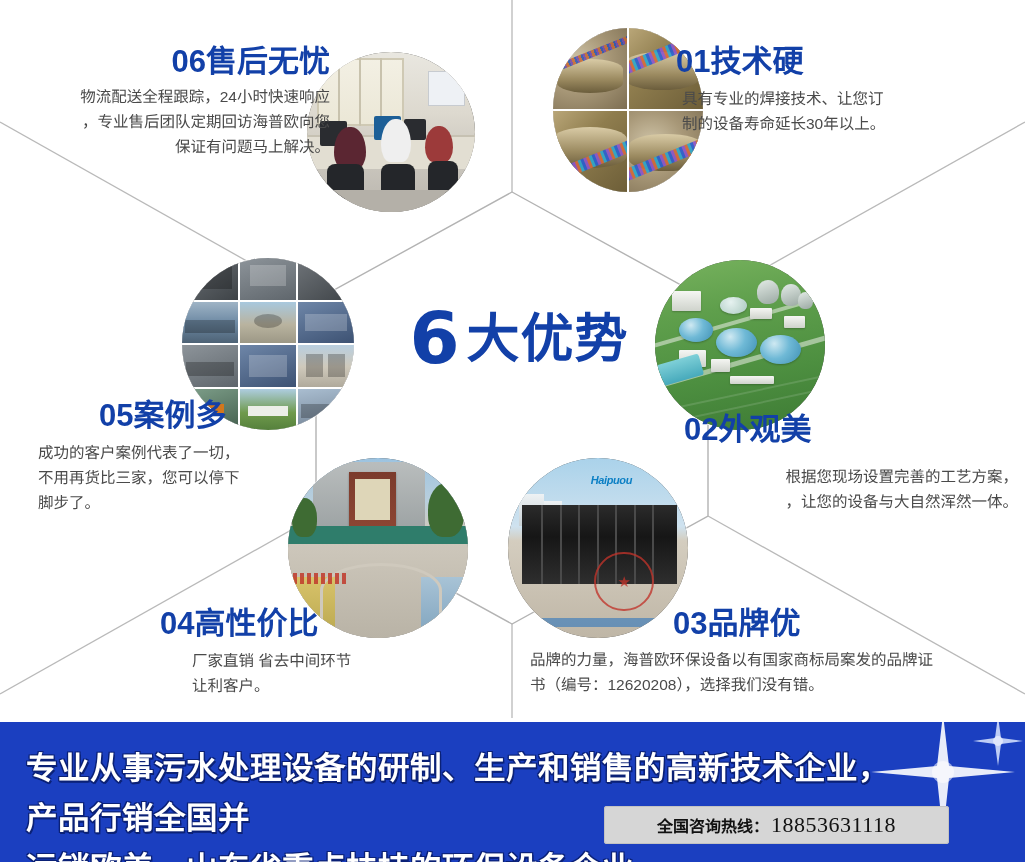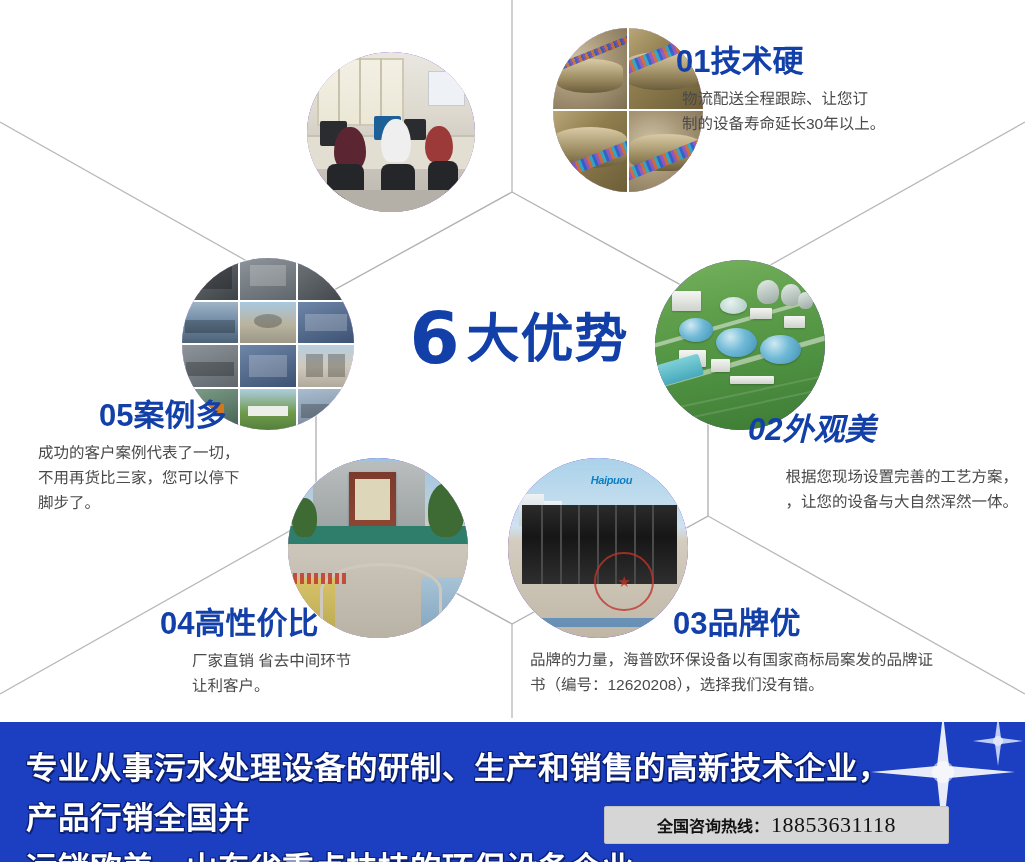--- a/index.html
+++ b/index.html
@@ -35,21 +35,21 @@
   }
   .feat-desc.right{text-align:right;}
   .feat-desc.left{text-align:left;}
   .feat-title.right{text-align:right;}
 
   
   .circle{
     position:absolute;
     border-radius:50%;
     overflow:hidden;
-    background:#6d28d9;
+    background:#404040;
     box-shadow:0 0 0 1px rgba(255,255,255,.6);
   }
   .circle .inner{position:absolute;inset:0;}
 
   
   #center-label{
     position:absolute;
     left:404px;top:296px;
     width:230px;
     text-align:center;
@@ -390,29 +390,35 @@
         <span class="star">★</span>
       </div>
       <div class="blueband"></div>
     </div>
   </div>
 
   <div id="center-label">
     <span class="big6">6</span><span class="cn">大优势</span>
   </div>
 
+  <div class="feature" style="left:10px;top:46px;width:320px;">
+    <div class="feat-title right">06售后无忧</div>
+    <div class="feat-desc right">物流配送全程跟踪，24小时快速响应
+，专业售后团队定期回访海普欧向您
+保证有问题马上解决。</div>
+  </div>
 
   <div class="feature" style="left:676px;top:46px;width:340px;">
     <div class="feat-title">01技术硬</div>
-    <div class="feat-desc left" style="margin-top:9px;margin-left:6px;">物流配送全程跟踪、让您订
+    <div class="feat-desc left" style="margin-top:9px;margin-left:6px;">具有专业的焊接技术、让您订
 制的设备寿命延长30年以上。</div>
   </div>
 
   <div class="feature" style="left:628px;top:414px;width:390px;">
-    <div class="feat-title" style="text-align:left;margin-left:120px;font-style:italic;">02外观美</div>
+    <div class="feat-title" style="text-align:left;margin-left:56px;">02外观美</div>
     <div class="feat-desc right" style="margin-top:19px;">根据您现场设置完善的工艺方案，
 ，让您的设备与大自然浑然一体。</div>
   </div>
 
   <div class="feature" style="left:38px;top:400px;width:300px;">
     <div class="feat-title" style="margin-left:61px;">05案例多</div>
     <div class="feat-desc left" style="margin-top:9px;">成功的客户案例代表了一切，
 不用再货比三家，您可以停下
 脚步了。</div>
   </div>

